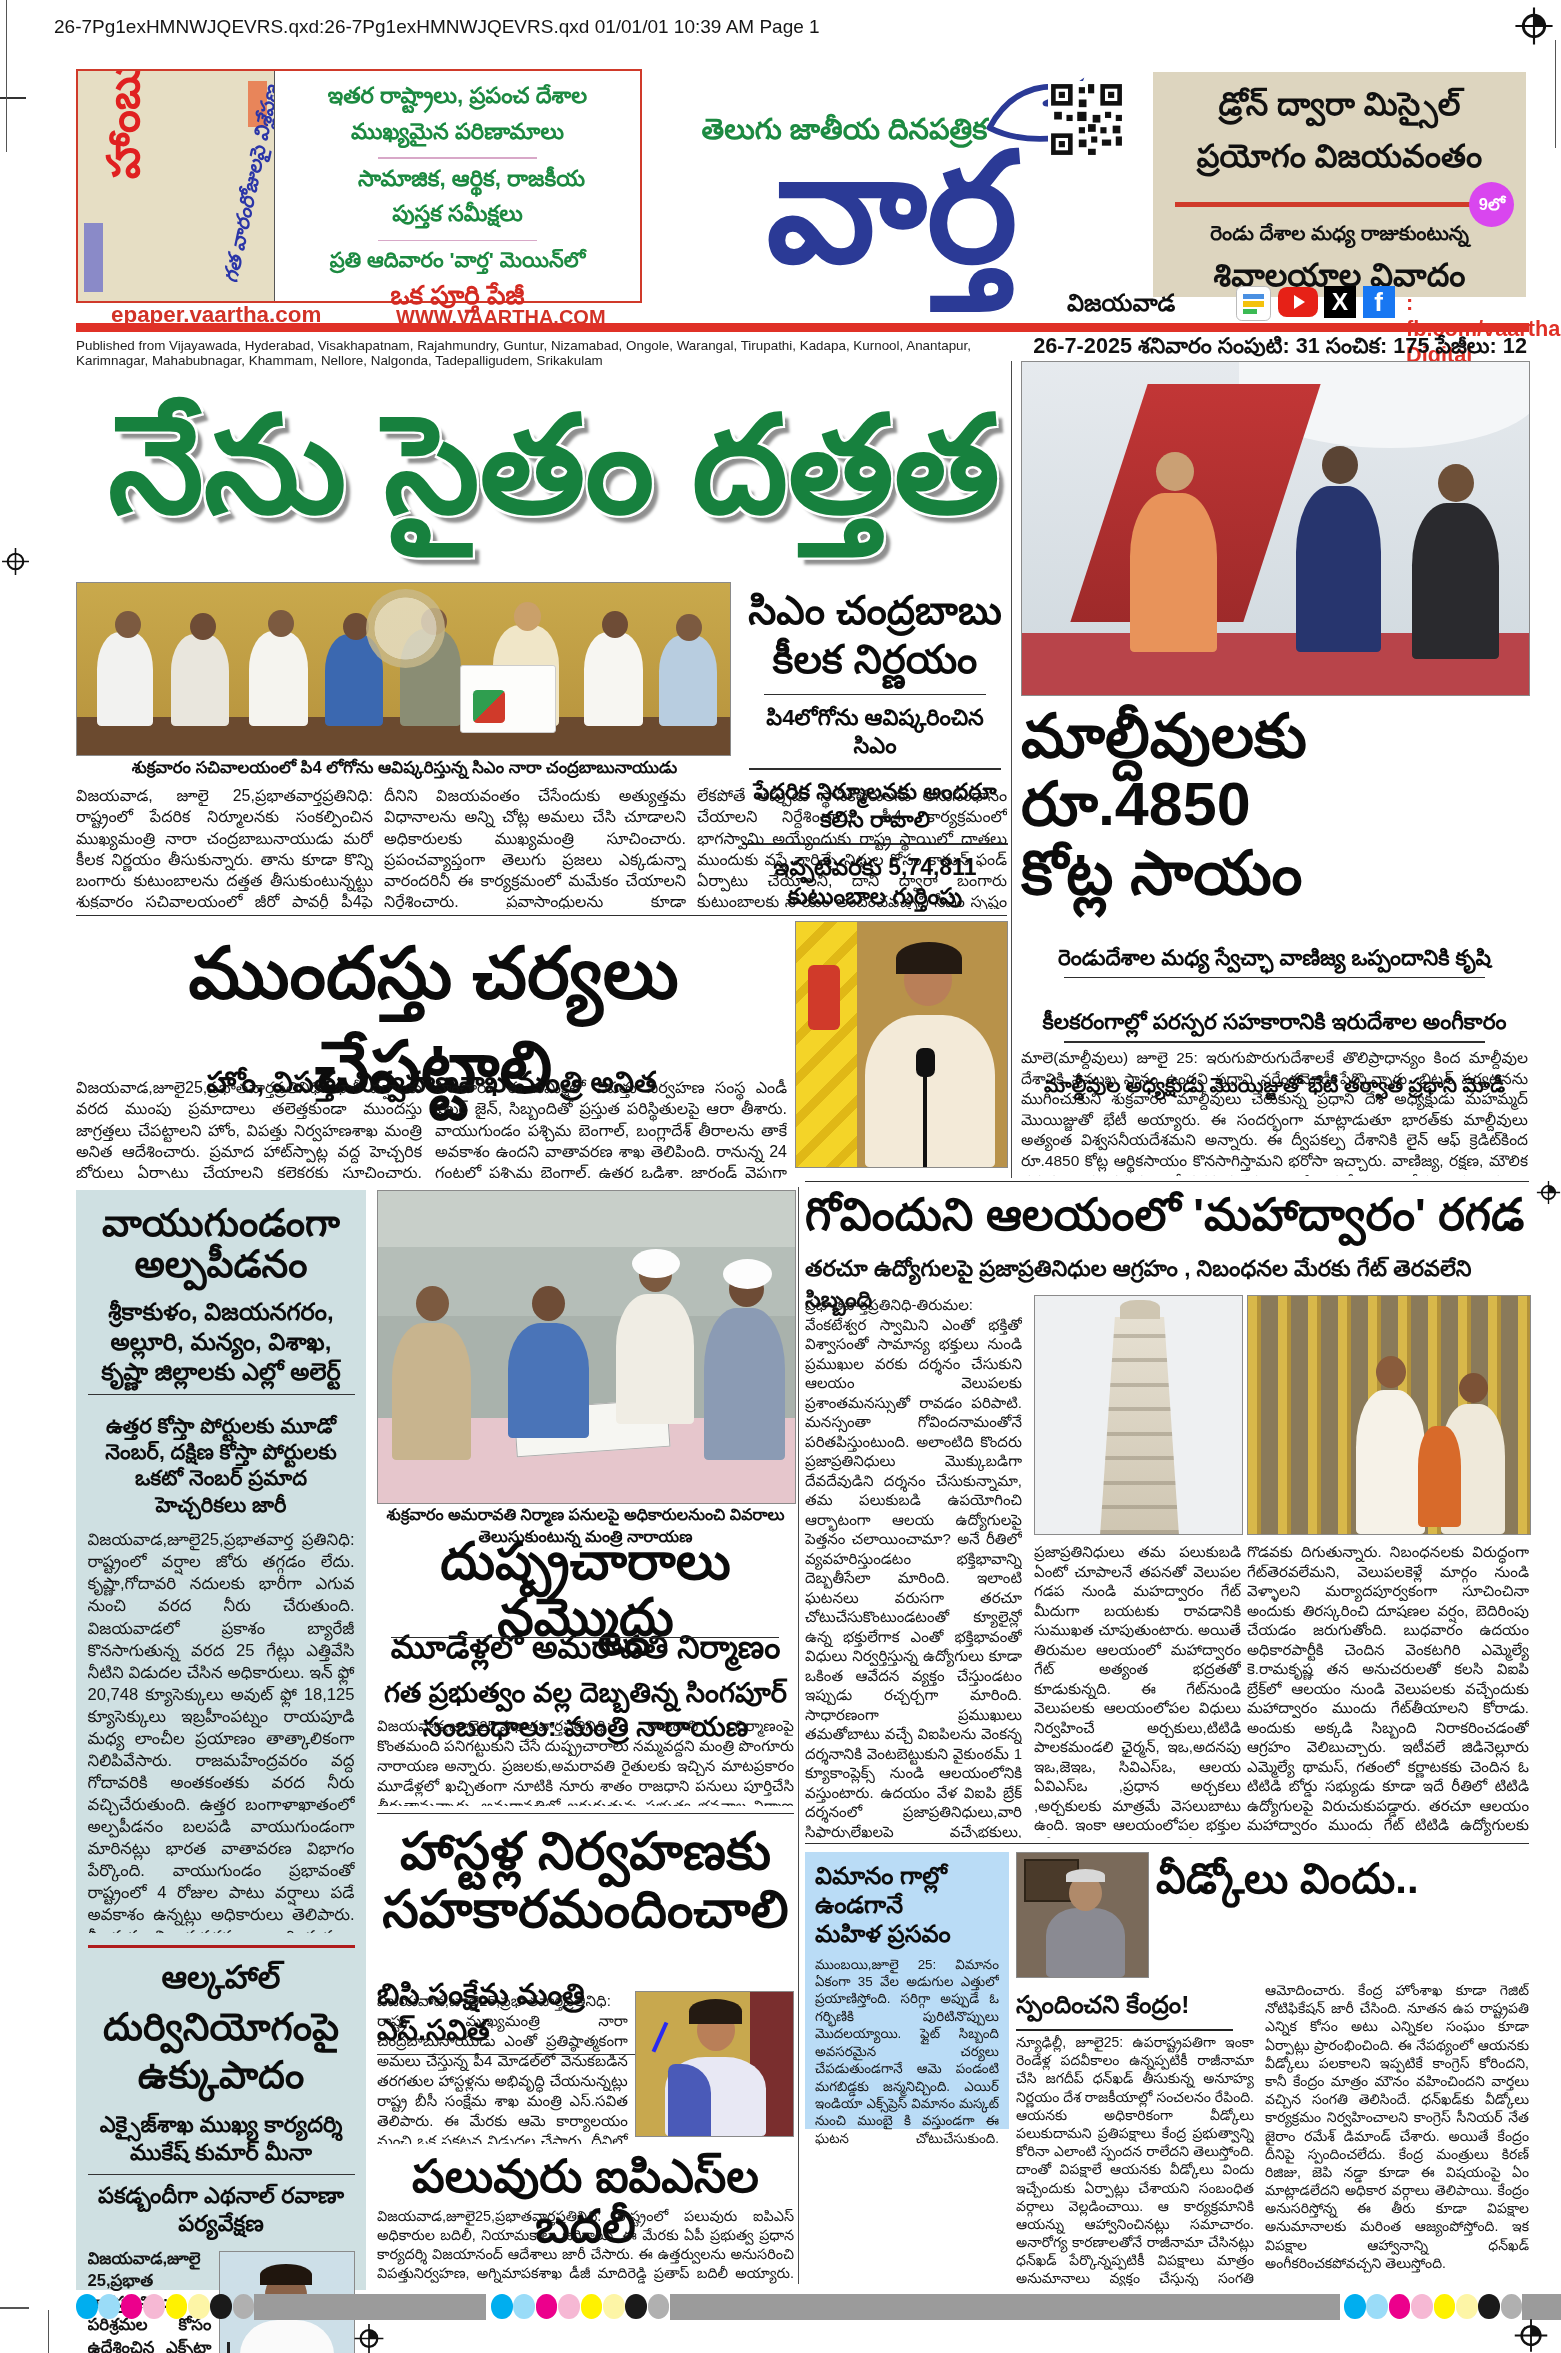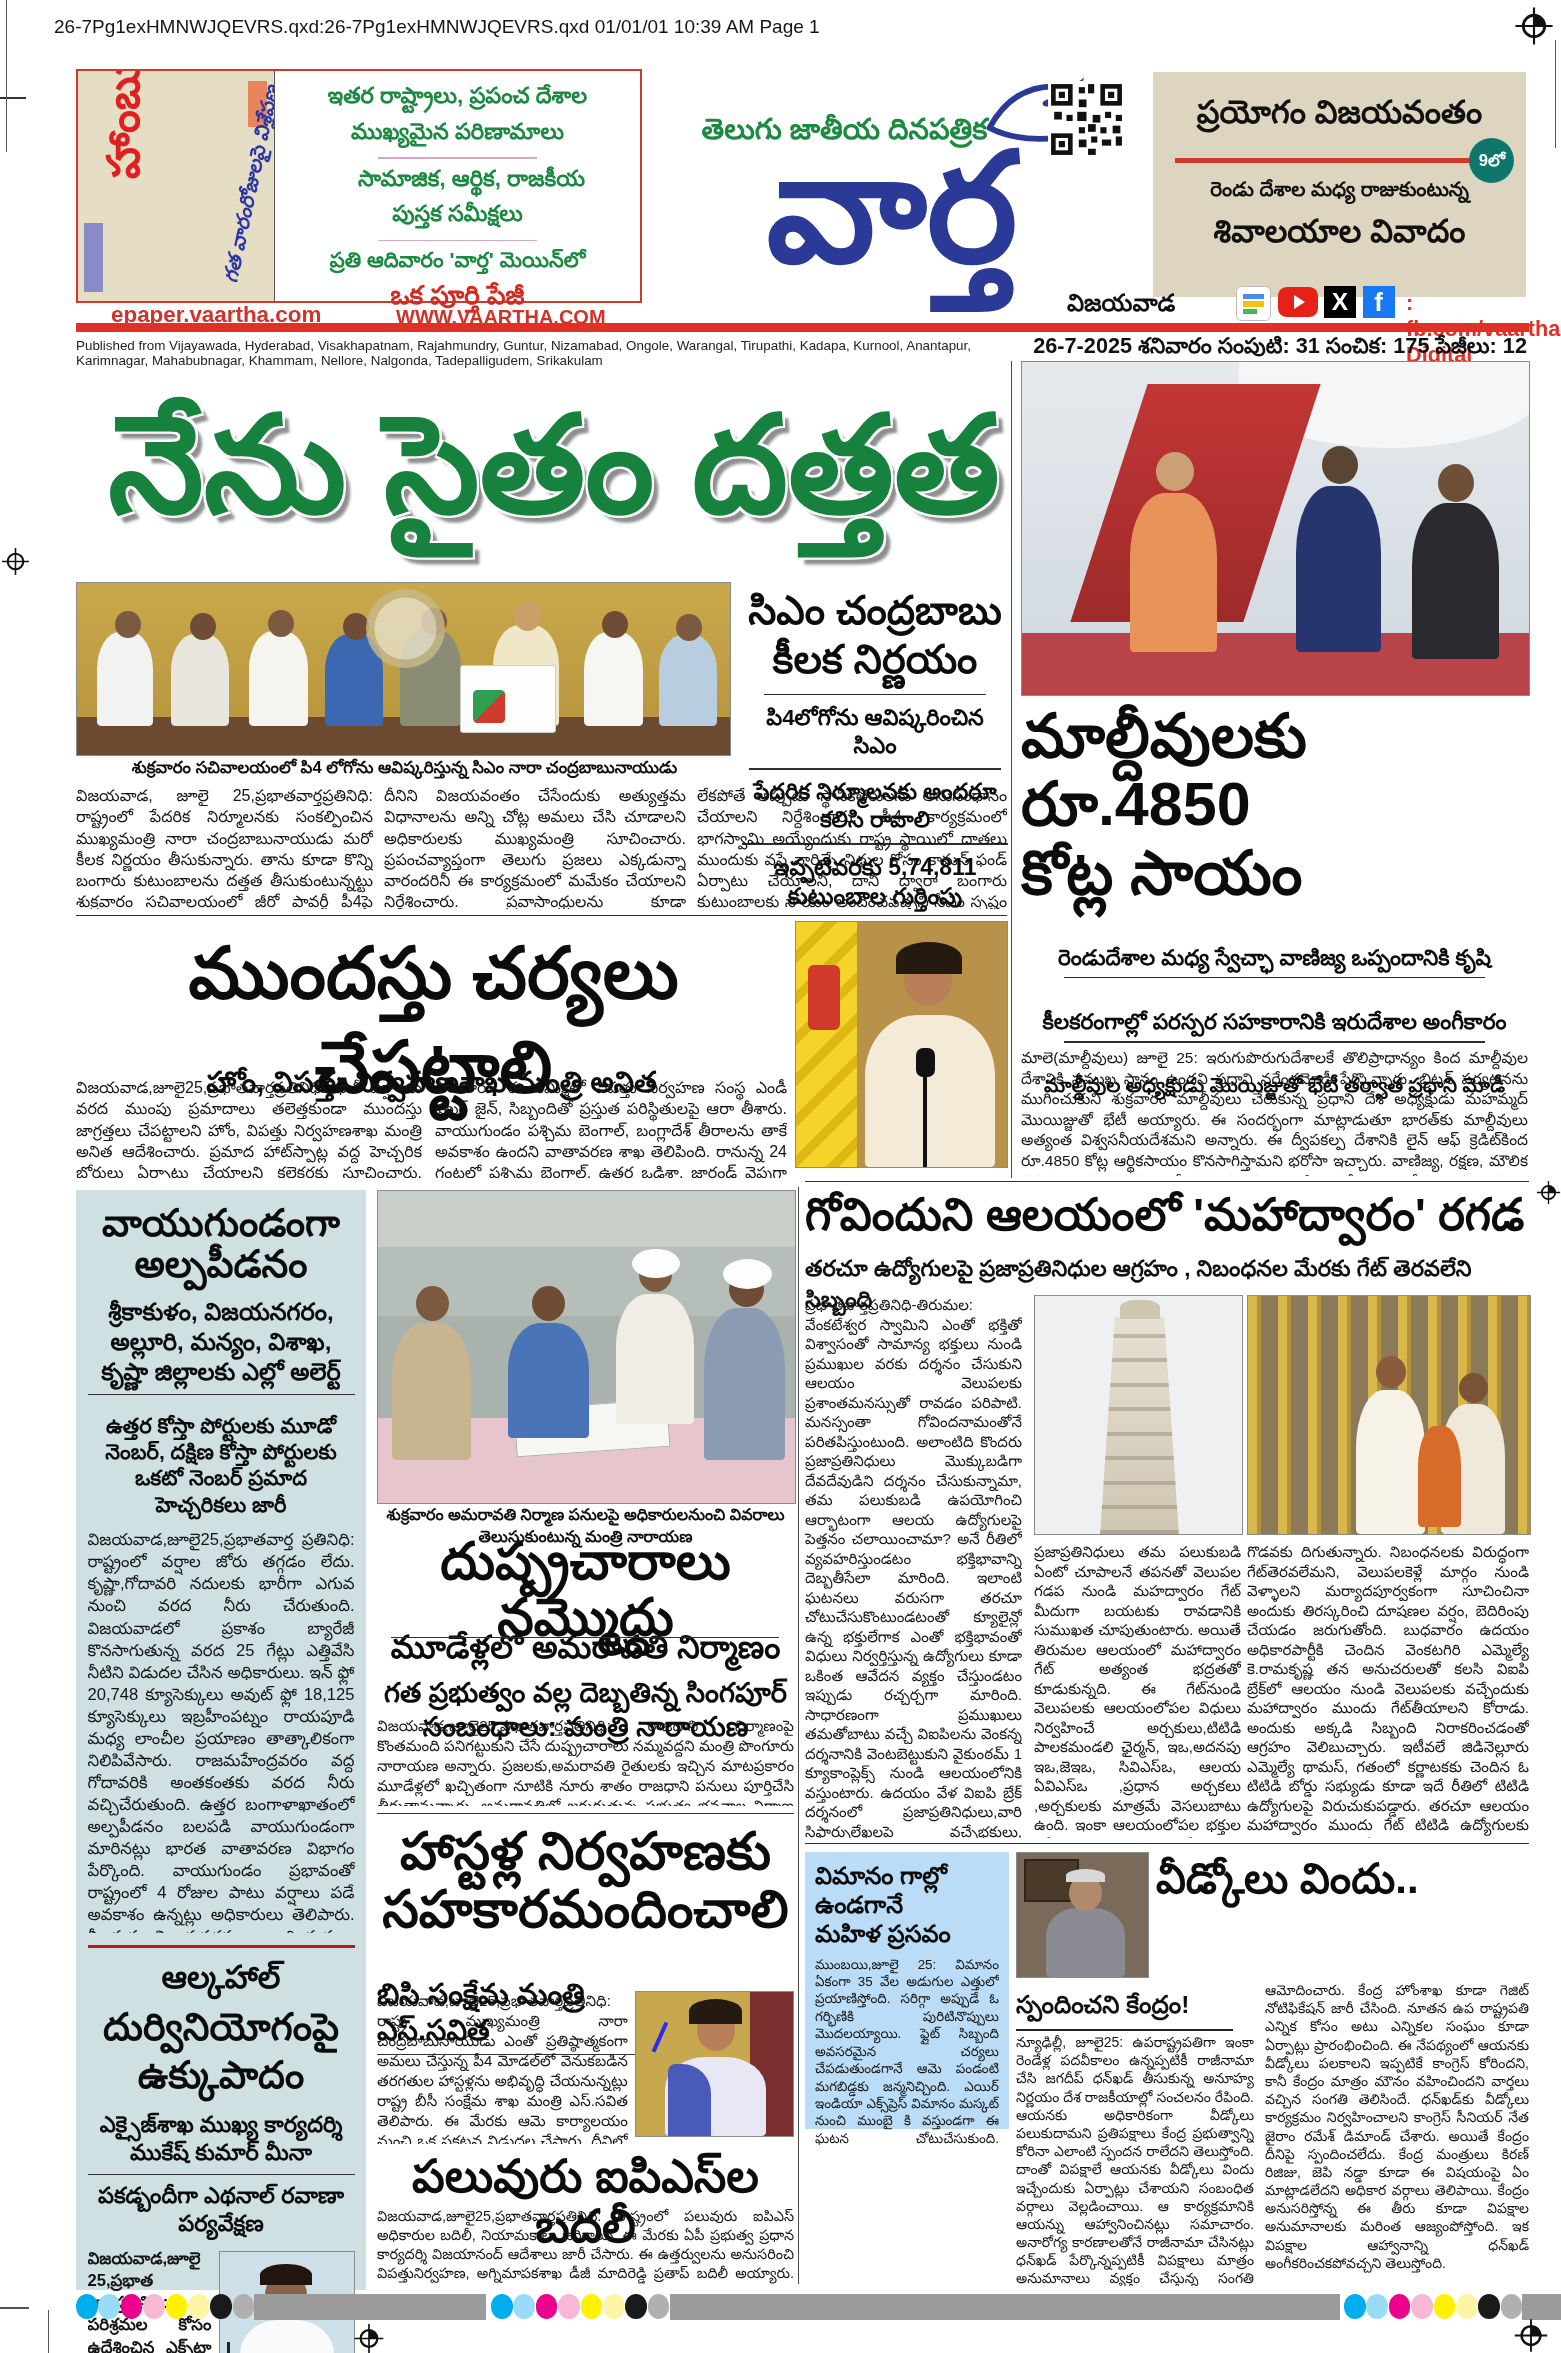--- a/index.html
+++ b/index.html
@@ -104,24 +104,25 @@
         <rect x="10" y="74" width="16" height="16"></rect>
       </g>
     <g fill="#111">
         <rect x="14" y="14" width="8" height="8"></rect>
         <rect x="78" y="14" width="8" height="8"></rect>
         <rect x="14" y="78" width="8" height="8"></rect>
       </g>
   </svg>
 
   <div class="abs" style="left:1153px;top:72px;width:373px;height:225px;background:#ddd5bf;text-align:center;padding-top:14.4px;box-sizing:border-box;">
+    <div style="font-size:32px;font-weight:bold;">డ్రోన్ ద్వారా మిస్సైల్</div>
     <div style="font-size:32px;font-weight:bold;margin-top:7.2px;">ప్రయోగం విజయవంతం</div>
     <div style="position:relative;margin:11.5px 21.7px 7.2px 21.7px;height:21.7px;">
       <div style="position:absolute;left:0;right:21.7px;top:8.7px;height:5px;background:#d03a2a;"></div>
-      <div style="position:absolute;right:-10px;top:-11.5px;width:45px;height:45px;border-radius:50%;background:#0f766e;color:#fff;font-size:16.6px;font-weight:bold;line-height:45px;">9లో</div>
+      <div style="position:absolute;right:-10px;top:-11.5px;width:45px;height:45px;border-radius:50%;background:#d946ef;color:#fff;font-size:16.6px;font-weight:bold;line-height:45px;">9లో</div>
     </div>
     <div style="font-size:20px;font-weight:bold;">రెండు దేశాల మధ్య రాజుకుంటున్న</div>
     <div style="font-size:32px;font-weight:bold;margin-top:7.2px;">శివాలయాల వివాదం</div>
   </div>
 
   <div class="abs" style="left:1067px;top:289px;font-size:24px;font-weight:bold;">విజయవాడ</div>
   <div class="abs" style="left:1236px;top:286px;display:flex;gap:6.5px;">
     <span class="icon" style="width:33px;height:33px;border-radius:5.8px;background:#fff;border:0.7px solid #bbb;position:relative;">
       <span style="position:absolute;left:5.8px;top:6.5px;width:21.7px;height:5.8px;background:#4a90e2;"></span>
       <span style="position:absolute;left:5.8px;top:14.4px;width:21.7px;height:5.8px;background:#f4c20d;"></span>

